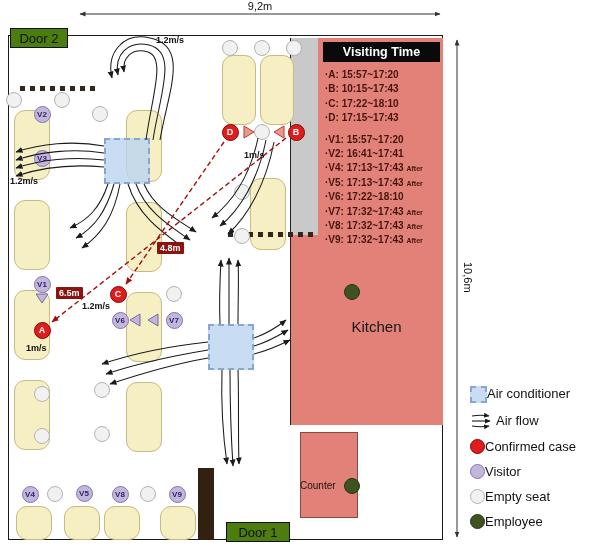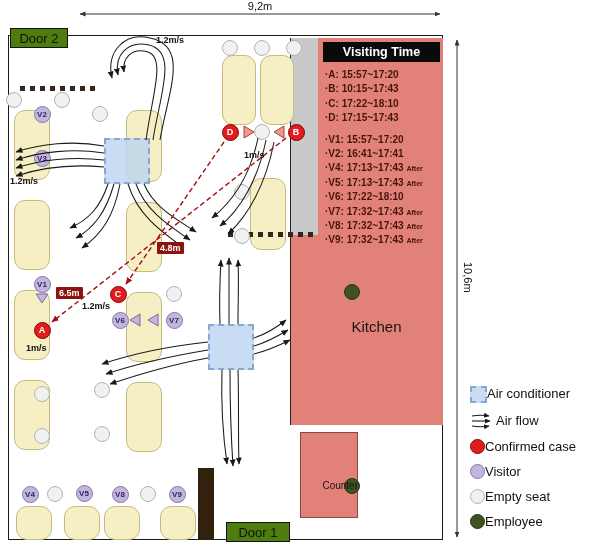--- a/index.html
+++ b/index.html
@@ -59,21 +59,21 @@
 <body>
 
 <div class="stage">
 
   <div class="abs plan"></div>
 
   <div class="strip" style="left:290px;top:38px;width:28px;height:197px"></div>
   <div class="room" style="left:290px;top:235px;width:153px;height:190px;border-left:1.5px solid #222;box-sizing:border-box"></div>
   <div class="room" style="left:300px;top:432px;width:58px;height:86px;border:1px solid #8a4a42;box-sizing:border-box"></div>
   <div class="roomlab" style="left:290px;top:318px;width:173px;text-align:center;font-size:15px">Kitchen</div>
-  <div class="roomlab" style="left:300px;top:480px;width:58px;text-align:right;font-size:10px">Counter</div>
+  <div class="roomlab" style="left:300px;top:480px;width:58px;text-align:left;font-size:10px">Counter</div>
 
   <div class="vpanel">
     <div class="vtitle">Visiting Time</div>
     <div class="vrows">
       <div class="vrow"><span>·A: 15:57~17:20</span> <span class="after"></span></div>
       <div class="vrow"><span>·B: 10:15~17:43</span> <span class="after"></span></div>
       <div class="vrow"><span>·C: 17:22~18:10</span> <span class="after"></span></div>
       <div class="vrow"><span>·D: 17:15~17:43</span> <span class="after"></span></div>
       <div class="vgap"></div>
       <div class="vrow"><span>·V1: 15:57~17:20</span> <span class="after"></span></div>

